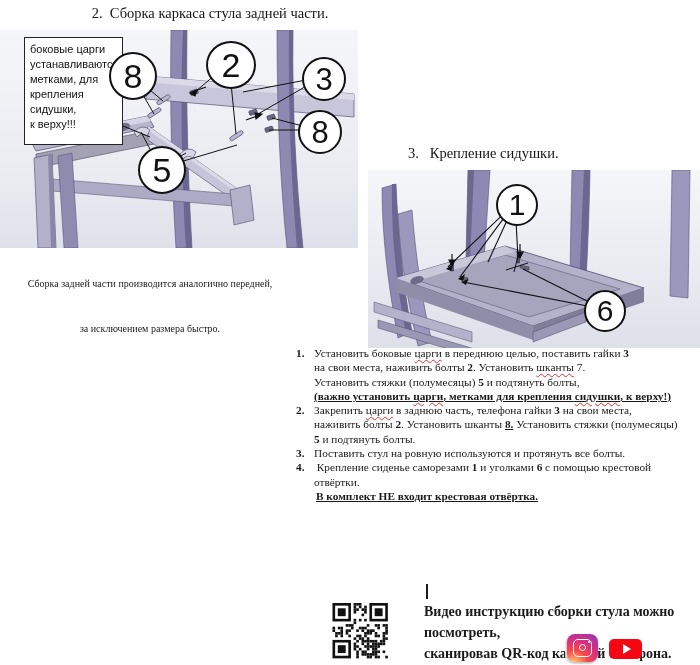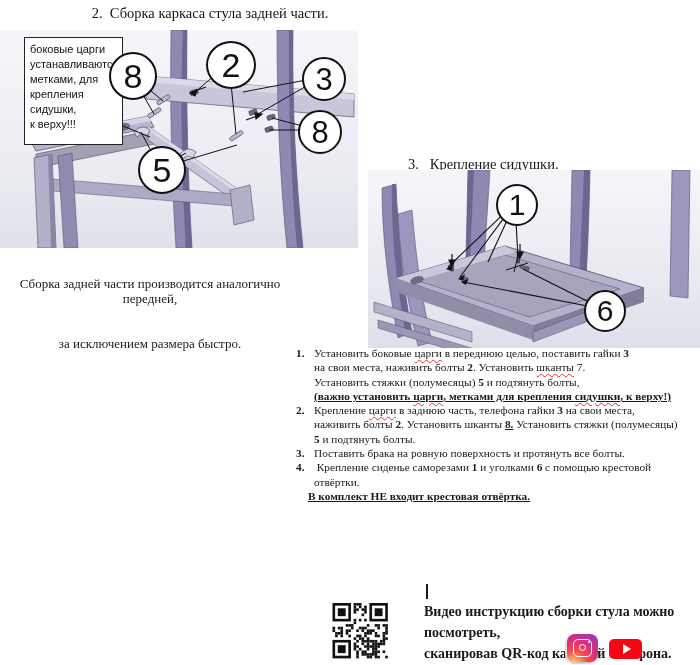--- a/index.html
+++ b/index.html
@@ -19,28 +19,28 @@
   .callout{position:absolute;border:2px solid #111;border-radius:50%;
            background:#fff;display:flex;align-items:center;justify-content:center;
            font-family:"Liberation Sans", sans-serif;color:#111;line-height:1;}
 
   
   .note-box{position:absolute;background:#fff;border:1.4px solid #222;
             font-family:"Liberation Sans", sans-serif;font-size:11px;line-height:15px;
             padding:4px 4px 12px 5px;white-space:pre-line;color:#111;margin-left:16px;}
 
   
-  .caption{font-size:13px;line-height:15px;text-align:center;white-space:pre-wrap;}
+  .caption{font-size:10px;line-height:15px;text-align:center;white-space:pre-wrap;}
 
   
   .steps{font-size:11.3px;line-height:14.3px;}
   .step{display:flex;}
   .step .num{flex:0 0 26px;padding-left:8px;font-weight:bold;box-sizing:border-box;}
   .rich{white-space:pre-wrap;}
-  .notes{margin-left:20px;}
+  .notes{margin-left:28px;}
   .note{margin:0;}
   .note.gap{margin-top:13px;}
 
   .b{font-weight:bold;}
   .u{text-decoration:underline;text-decoration-thickness:1px;}
   .sq{text-decoration:underline;text-decoration-style:wavy;text-decoration-color:#e03131;
       text-decoration-thickness:1px;text-underline-offset:2px;}
 
   
   .qr-wrap{position:absolute;left:332px;top:603px;width:58px;height:57px;}
@@ -161,21 +161,21 @@
   <div class="callout" style="left:138px;top:116px;width:44px;height:44px;font-size:34px;">
       <span>5</span>
     </div>
 </div>
 
 <div class="abs caption" style="left:0;top:246px;width:300px;">
   <div class="rich"><span>Сборка задней части производится аналогично передней,</span></div>
   <div class="rich"><span>за исключением размера быстро.</span></div>
 </div>
 
-<div class="abs sec-title" style="left:408px;top:156px;">3.   Крепление сидушки.</div>
+<div class="abs sec-title" style="left:408px;top:145px;">3.   Крепление сидушки.</div>
 
 <div class="diagram" style="left:368px;top:170px;width:332px;height:178px;">
   <svg width="332" height="178" viewBox="0 0 332 178">
     <defs>
       <linearGradient id="bg2" x1="0" y1="0" x2="0" y2="1">
         <stop offset="0" stop-color="#f5f6f9"></stop>
           <stop offset="0.65" stop-color="#e7e9f0"></stop>
         <stop offset="1" stop-color="#dde0e9"></stop>
       </linearGradient>
     </defs>
@@ -247,27 +247,27 @@
 <div class="abs steps" style="left:288px;top:346px;width:410px;">
   <div class="step">
     <span class="num">1.</span>
     <div class="rich"><span>Установить боковые </span><span class="sq">царги</span><span> в переднюю целью, поставить гайки </span><span class="b">3</span><span>
 на свои места, наживить болты </span><span class="b">2</span><span>. Установить </span><span class="sq">шканты</span><span> 7.
 Установить стяжки (полумесяцы) </span><span class="b">5</span><span> и подтянуть болты,
 </span><span class="b u">(важно установить </span><span class="b u"><span class="sq">царги</span></span><span class="b u">, метками для крепления </span><span class="b u"><span class="sq">сидушки</span></span><span class="b u">, к верху!)</span></div>
   </div>
   <div class="step">
     <span class="num">2.</span>
-    <div class="rich"><span>Крепление </span><span class="sq">царги</span><span> в заднюю часть, телефона гайки </span><span class="b">3</span><span> на свои места,
+    <div class="rich"><span>Закрепить </span><span class="sq">царги</span><span> в заднюю часть, телефона гайки </span><span class="b">3</span><span> на свои места,
 наживить болты </span><span class="b">2</span><span>. Установить шканты </span><span class="b u">8.</span><span> Установить стяжки (полумесяцы)
 </span><span class="b">5</span><span> и подтянуть болты.</span></div>
   </div>
   <div class="step">
     <span class="num">3.</span>
-    <div class="rich"><span>Поставить брака на ровную поверхность и протянуть все болты.</span></div>
+    <div class="rich"><span>Поставить стул на ровную используются и протянуть все болты.</span></div>
   </div>
   <div class="step">
     <span class="num">4.</span>
     <div class="rich"><span> Крепление сиденье саморезами </span><span class="b">1</span><span> и уголками </span><span class="b">6</span><span> с помощью крестовой
 отвёртки.</span></div>
   </div>
 
   <div class="notes">
     <div class="note rich"><span class="b u">В комплект НЕ входит крестовая отвёртка.</span></div>
   </div>

